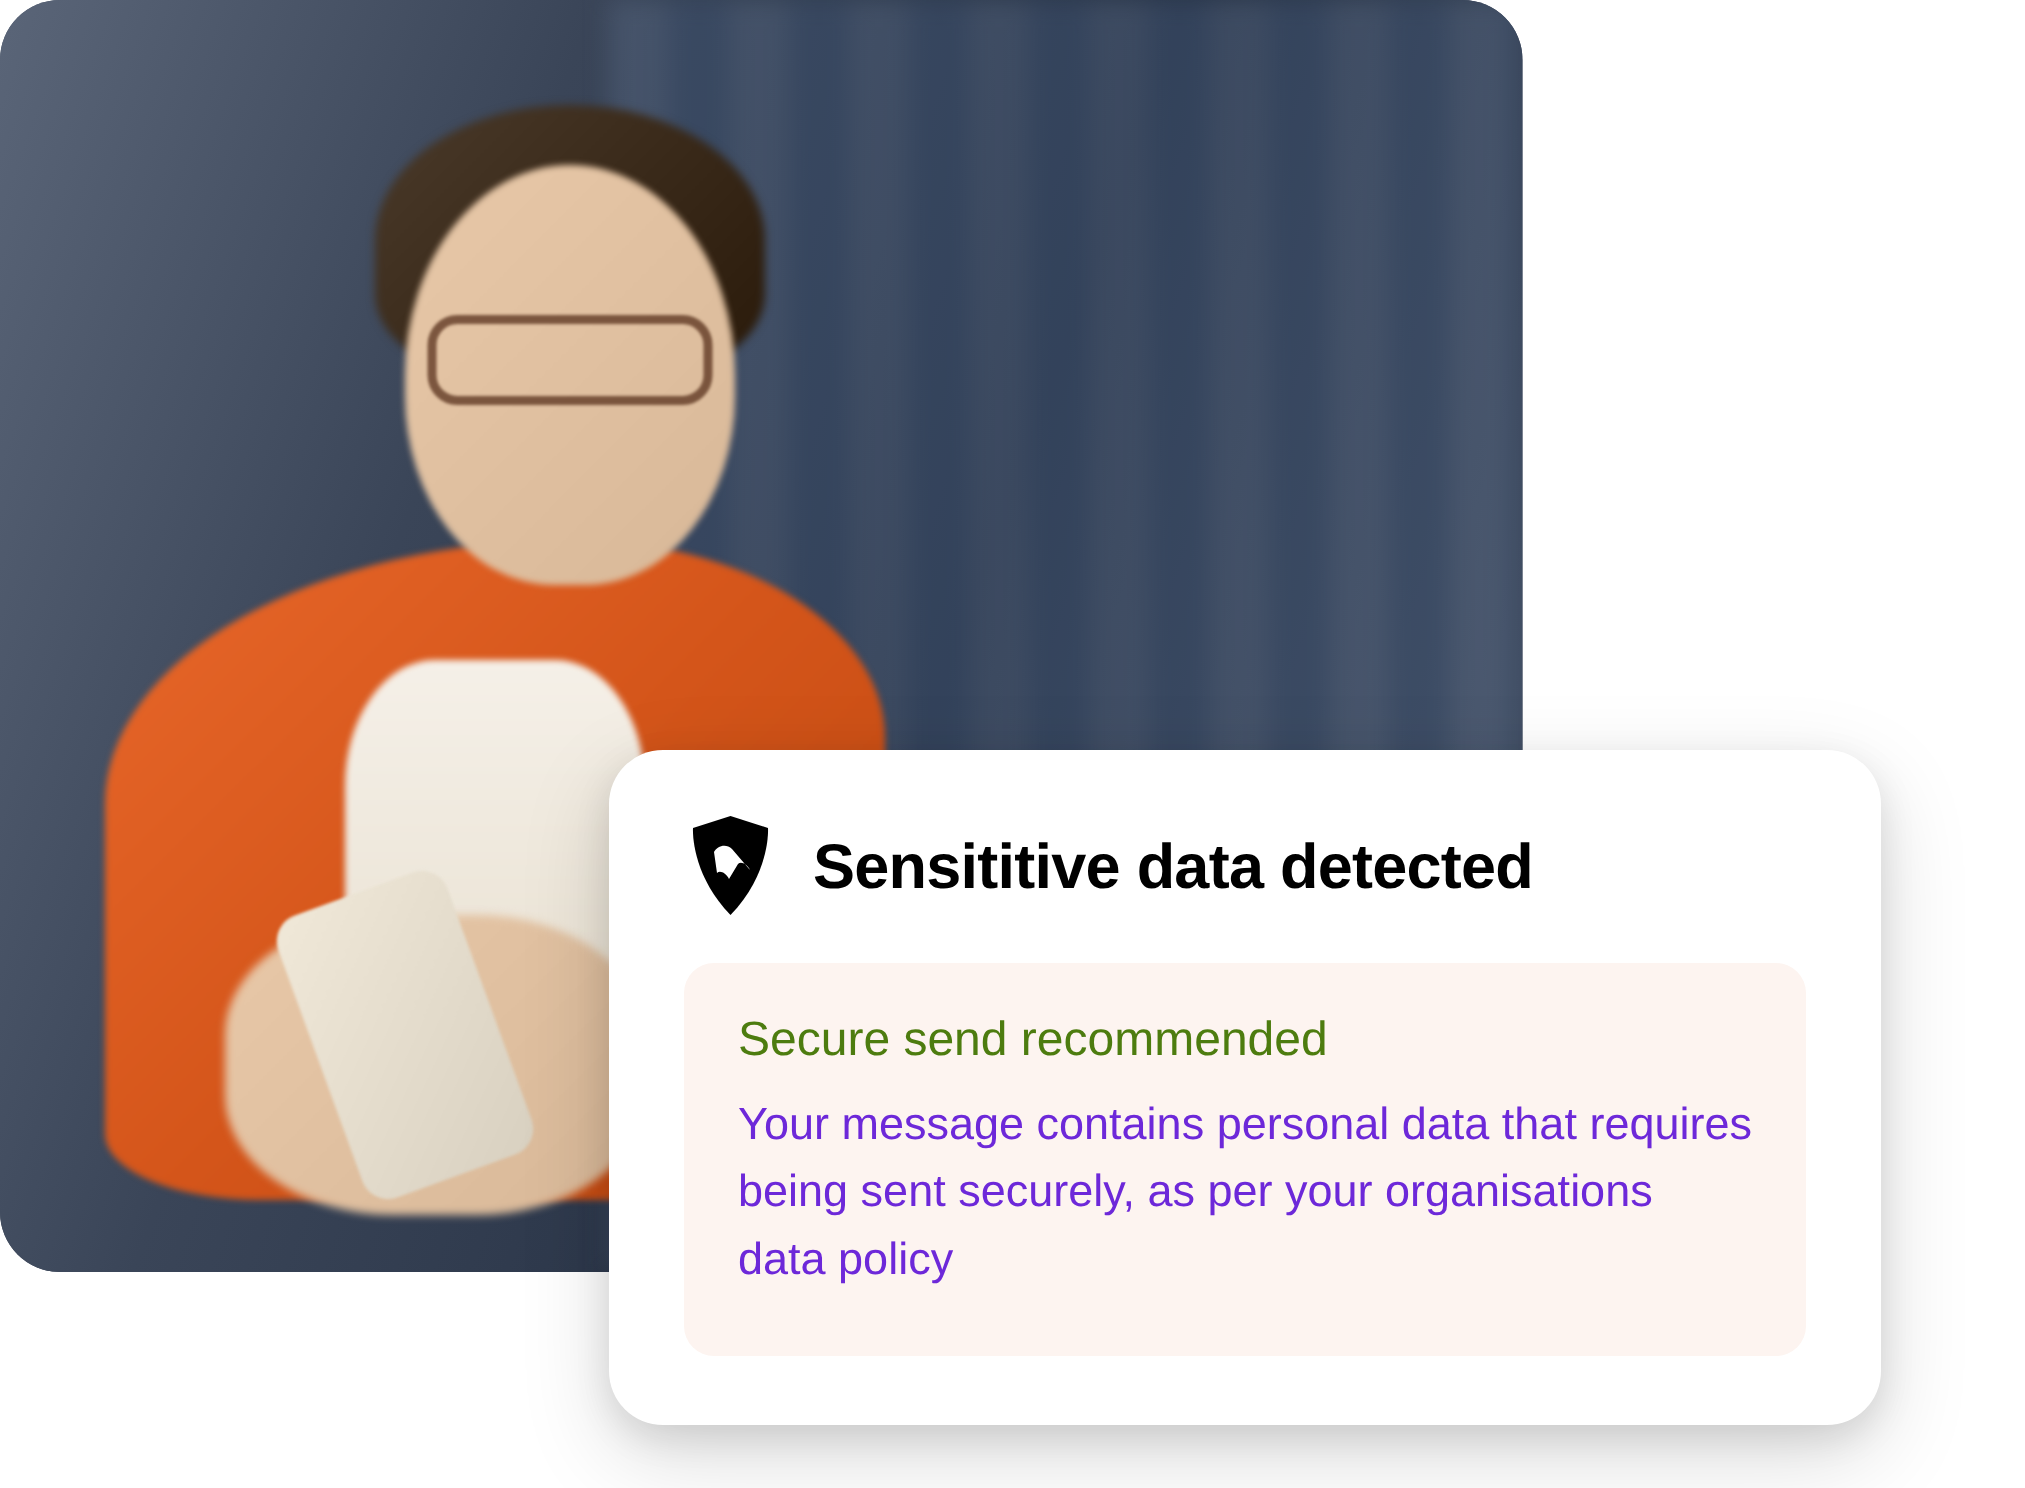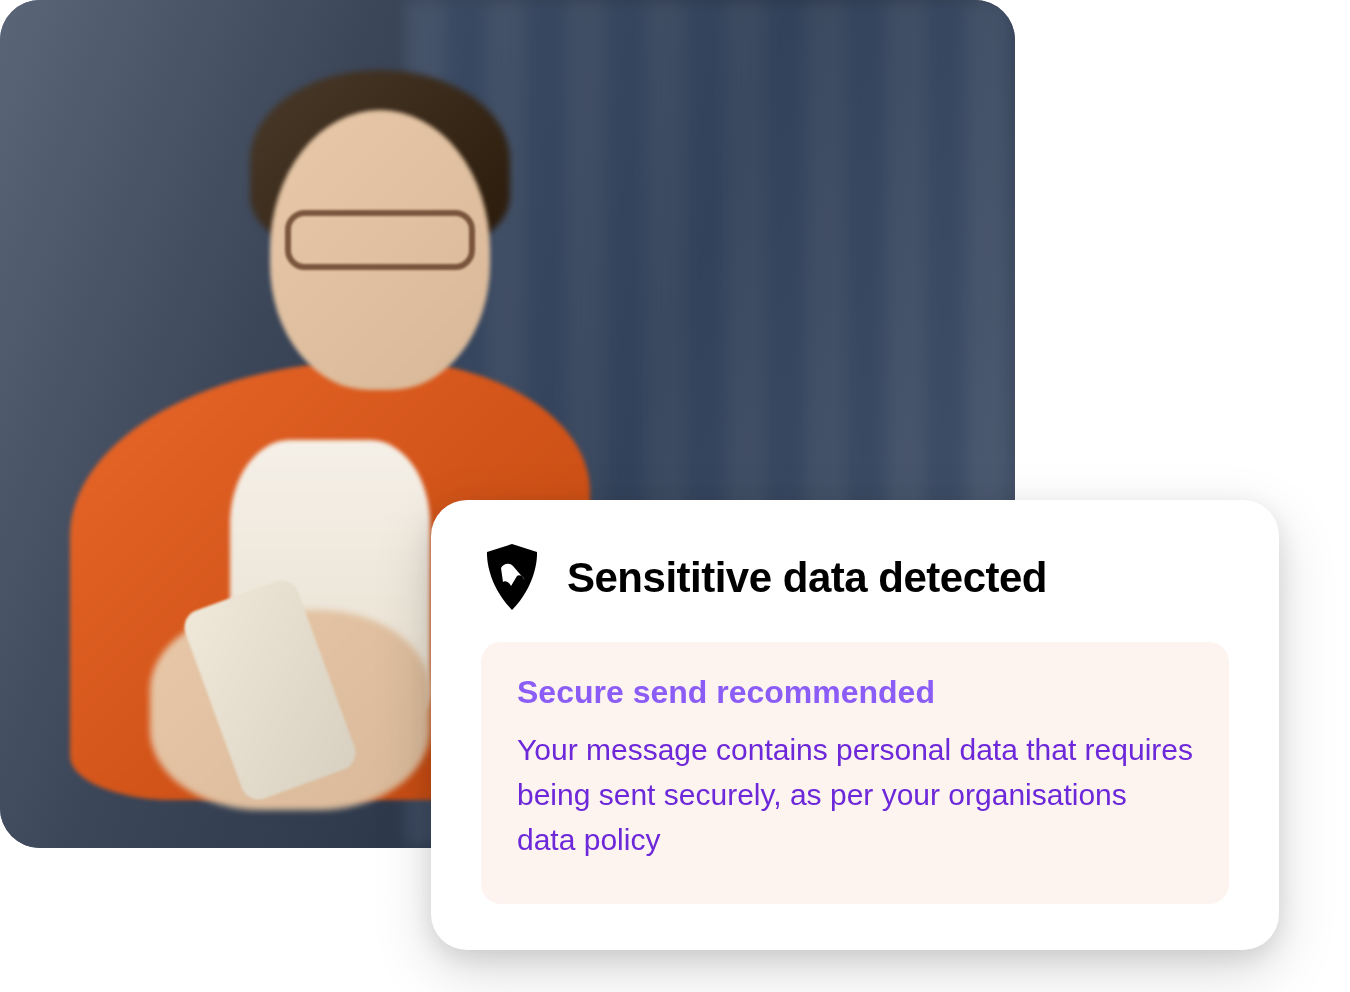--- a/index.html
+++ b/index.html
@@ -119,21 +119,21 @@
       width: 120px;
       height: 200px;
       background: linear-gradient(135deg, #f0e8d8 0%, #d8d0c0 100%);
       border-radius: 18px;
       transform: rotate(-20deg);
       filter: blur(1px);
     }
     .notification-card {
       position: absolute;
       top: 500px;
-      left: 431px;
+      left: 406px;
       width: 848px;
       background: #ffffff;
       border-radius: 36px;
       padding: 42px 50px 46px 50px;
       box-shadow: 0 20px 60px rgba(0, 0, 0, 0.15), 0 8px 24px rgba(0, 0, 0, 0.1);
     }
     .card-header {
       display: flex;
       align-items: center;
       gap: 24px;
@@ -150,22 +150,22 @@
       color: #000000;
       letter-spacing: -0.5px;
     }
     .alert-box {
       background: #fdf4f0;
       border-radius: 20px;
       padding: 32px 36px 42px 36px;
     }
     .alert-title {
       font-size: 32px;
-      font-weight: 700;
-      color: #8b5cf6;
+      font-weight: 400;
+      color: #4d7c0f;
       margin-bottom: 16px;
     }
     .alert-body {
       font-size: 30px;
       line-height: 1.5;
       color: #6d28d9;
       font-weight: 400;
     }
   </style>
 </head>

